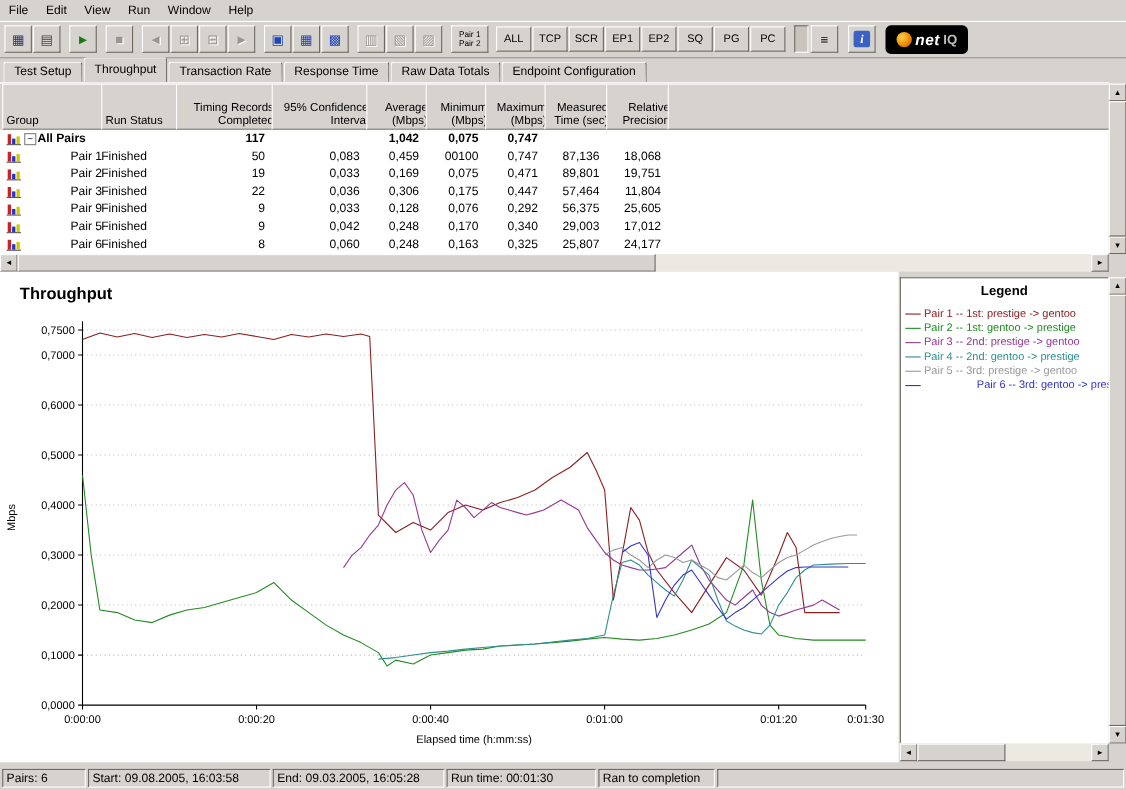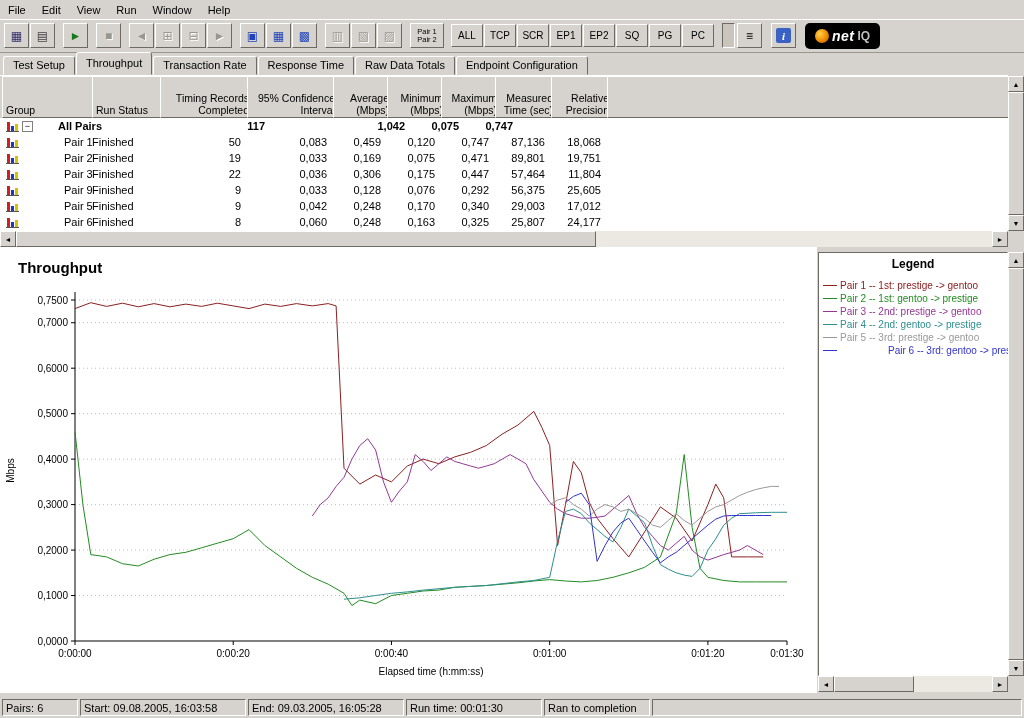--- a/index.html
+++ b/index.html
@@ -45,21 +45,21 @@
   #table-rows{position:absolute;left:0;top:42px;width:1008px;height:114px;background:#fff;}
   .trow{position:absolute;left:0;width:1008px;height:16px;line-height:16px;}
   .cell{position:absolute;top:0;height:16px;white-space:nowrap;}
   .mini-chart{position:absolute;left:6px;top:2px;width:13px;height:11px;border-bottom:1px solid #555;}
   .mini-chart span{position:absolute;bottom:0;width:3px;}
   .mc1{left:1px;height:9px;background:#c22;}
   .mc2{left:5px;height:5px;background:#23c;}
   .mc3{left:9px;height:7px;background:#d4c400;}
   .expander{position:absolute;left:22px;top:3px;width:9px;height:9px;background:#fff;border:1px solid #808080;
             font-size:9px;line-height:8px;text-align:center;}
-  .bold{font-weight:bold;padding-left:24px;}
+  .bold{font-weight:bold;}
 
   
   .scrollbar{background:#ece9e2;}
   .sc-arrow{position:absolute;width:16px;height:16px;display:flex;align-items:center;justify-content:center;
             font-size:7px;color:#000;box-sizing:border-box;}
   .sc-thumb{position:absolute;box-sizing:border-box;}
   .corner{background:#d6d3ce;}
 
   
   #chart-section{left:0;top:247px;width:817px;height:446px;background:#fff;}
@@ -237,21 +237,21 @@
         <span class="mini-chart">
           <span class="mc1"></span>
           <span class="mc2"></span>
           <span class="mc3"></span>
         </span>
         <div class="cell" style="left: 64px;">Pair 1</div>
         <div class="cell" style="left: 92px;">Finished</div>
         <div class="cell" style="left: 160px; width: 81px; text-align: right;">50</div>
         <div class="cell" style="left: 247px; width: 80px; text-align: right;">0,083</div>
         <div class="cell" style="left: 333px; width: 48px; text-align: right;">0,459</div>
-        <div class="cell" style="left: 387px; width: 48px; text-align: right;">0,120</div>
+        <div class="cell" style="left: 387px; width: 48px; text-align: right;">00100</div>
         <div class="cell" style="left: 441px; width: 48px; text-align: right;">0,747</div>
         <div class="cell" style="left: 495px; width: 50px; text-align: right;">87,136</div>
         <div class="cell" style="left: 551px; width: 50px; text-align: right;">18,068</div>
       </div>
       <div class="trow" style="top: 32px;">
         <span class="mini-chart">
           <span class="mc1"></span>
           <span class="mc2"></span>
           <span class="mc3"></span>
         </span>

